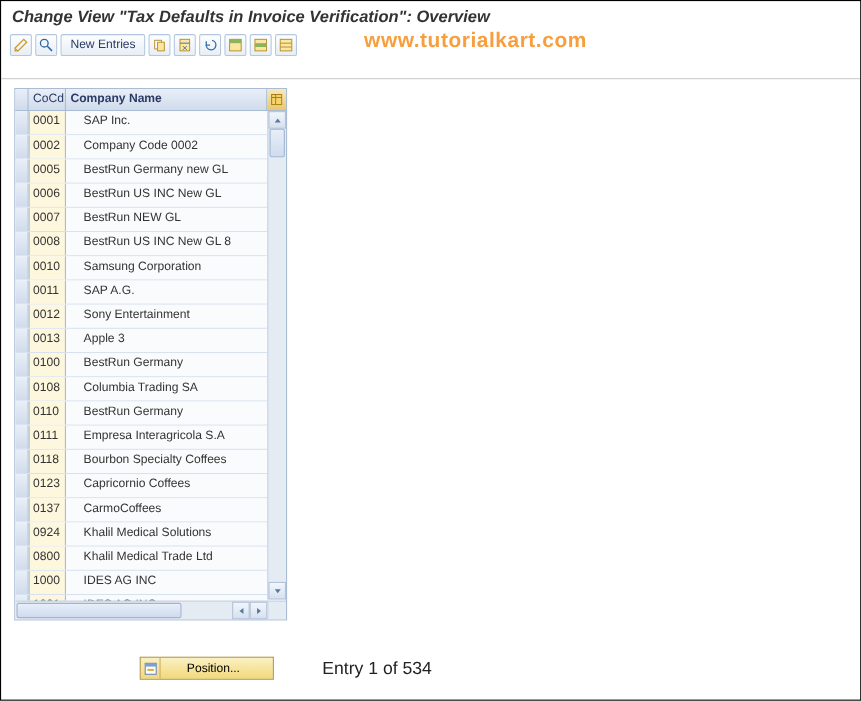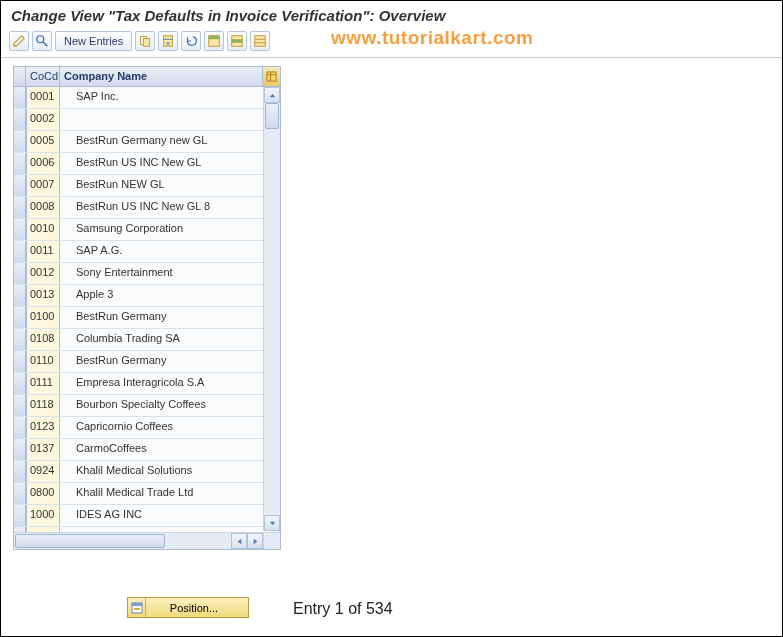--- a/index.html
+++ b/index.html
@@ -16,21 +16,21 @@
     border: 1px solid #000;
   }
   .title-bar {
     padding: 6px 10px 4px 10px;
     font-weight: bold;
     font-style: italic;
     font-size: 15px;
     color: #333;
   }
   .toolbar {
-    padding: 3px 8px 6px 8px;
+    padding: 3px 8px 20px 8px;
     display: flex;
     align-items: center;
     gap: 3px;
     border-bottom: 1px solid #ccc;
     position: relative;
   }
   .tb-btn {
     width: 20px;
     height: 20px;
     border: 1px solid #b5c7e0;
@@ -55,21 +55,21 @@
     top: 26px;
     left: 330px;
     font-size: 19px;
     font-weight: bold;
     color: #f79f3f;
     letter-spacing: 0.5px;
     pointer-events: none;
   }
   .table-wrap {
     margin: 8px 0 0 12px;
-    width: 268px;
+    width: 248px;
     border: 1px solid #a9bcd4;
     background: #f4f7fb;
     position: relative;
   }
   .table-header {
     display:flex;
     background: linear-gradient(#e8eff7,#d0dbec);
     border-bottom:1px solid #a9bcd4;
     height:20px;
   }
@@ -267,20 +267,21 @@
   </div>
   <div class="rows-viewport" id="rows">
       <div class="row">
         <div class="cell-sel"></div>
         <div class="cell-cocd">0001</div>
         <div class="cell-name">SAP Inc.</div>
       </div>
       <div class="row">
         <div class="cell-sel"></div>
         <div class="cell-cocd">0002</div>
+        <div class="cell-name">Company Code 0002</div>
       </div>
       <div class="row">
         <div class="cell-sel"></div>
         <div class="cell-cocd">0005</div>
         <div class="cell-name">BestRun Germany new GL</div>
       </div>
       <div class="row">
         <div class="cell-sel"></div>
         <div class="cell-cocd">0006</div>
         <div class="cell-name">BestRun US INC New GL</div>

